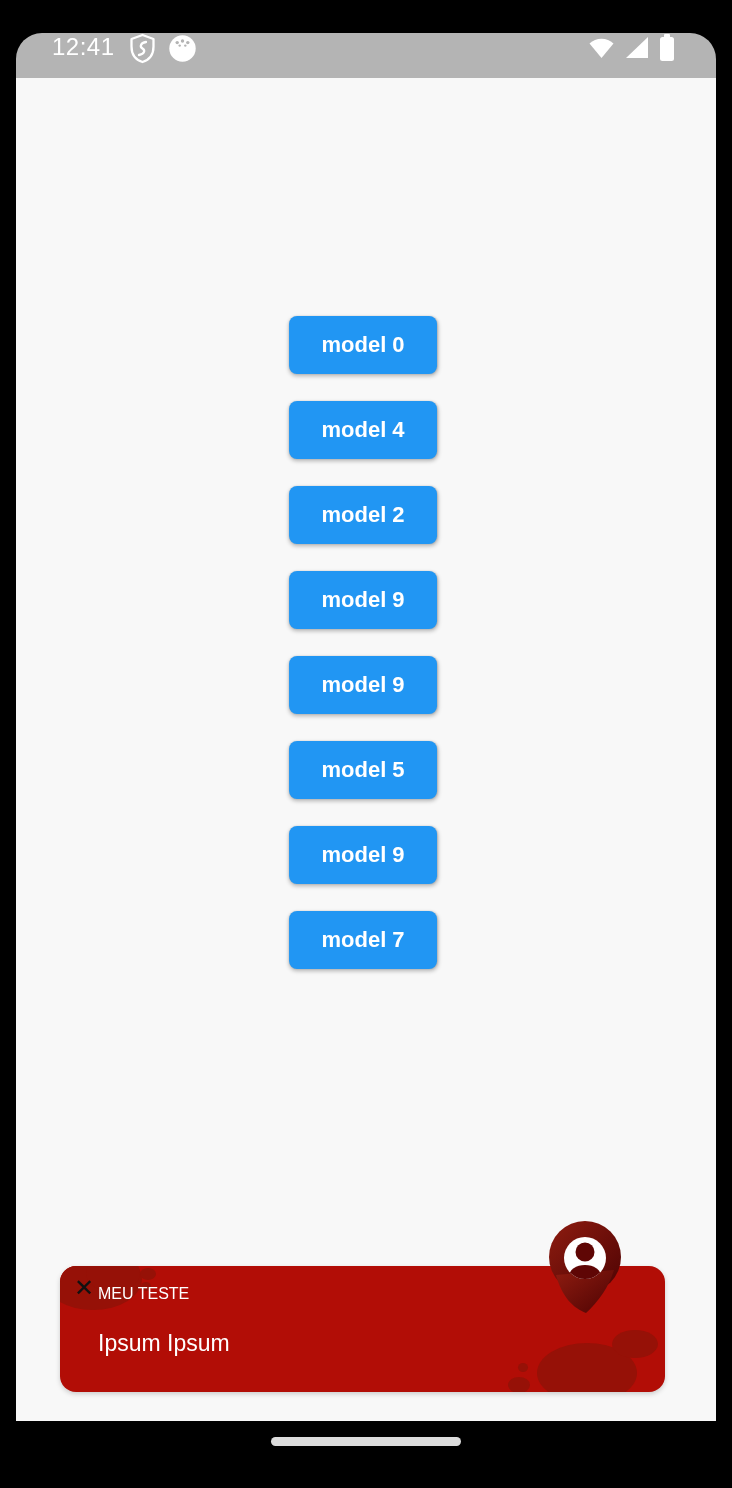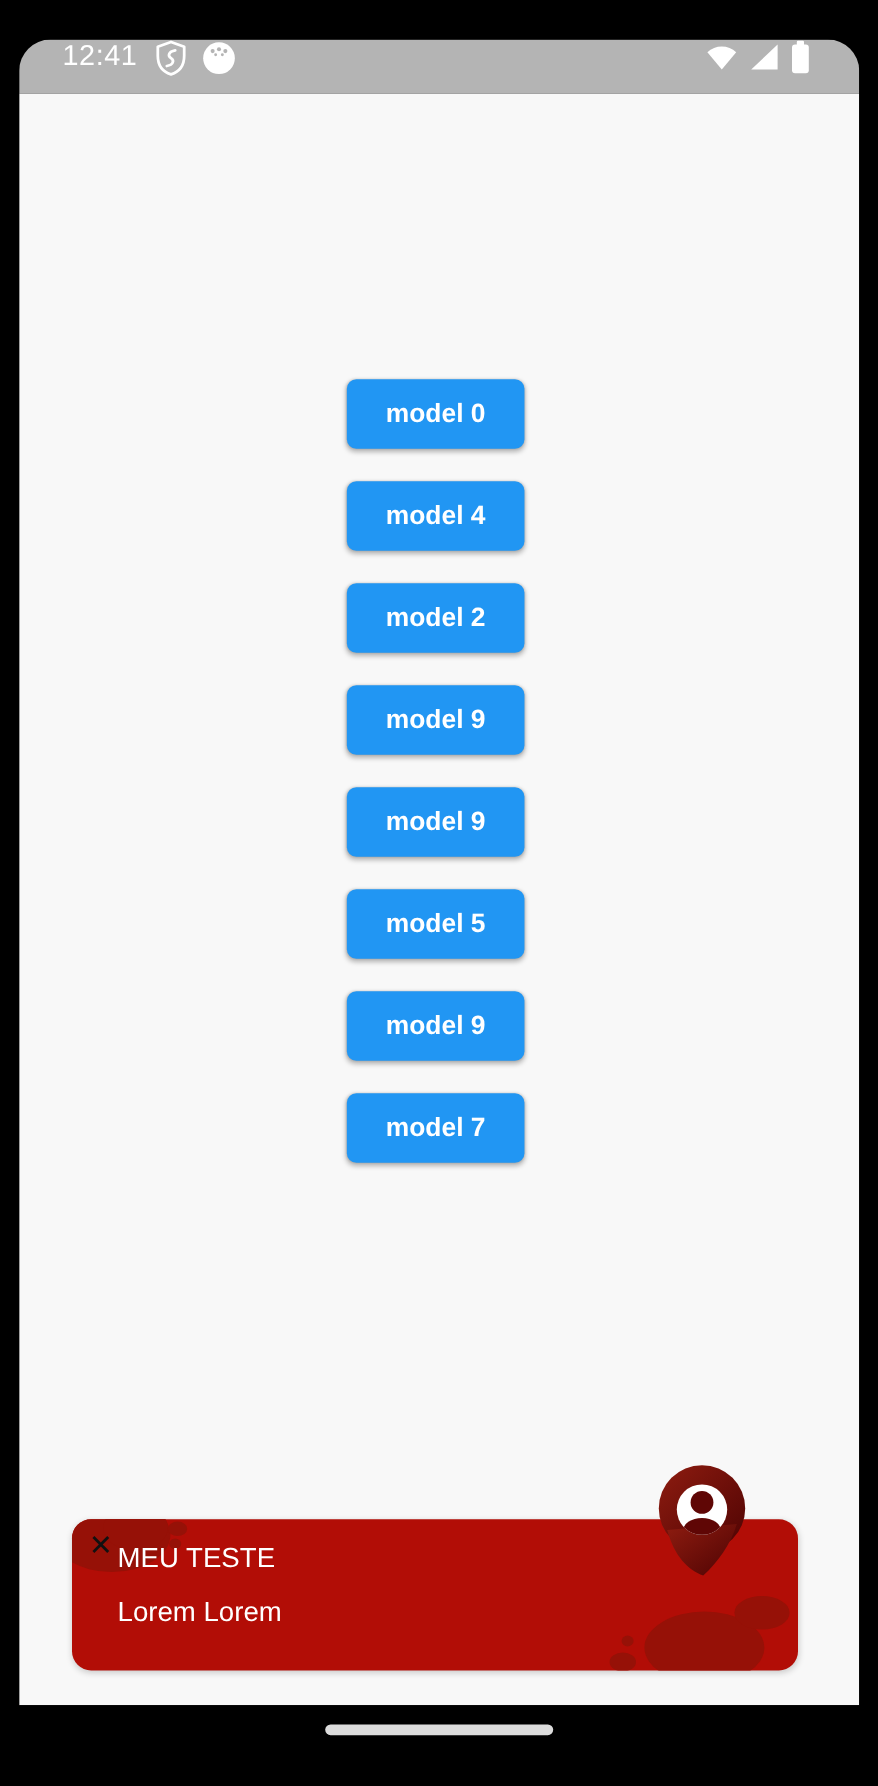--- a/index.html
+++ b/index.html
@@ -122,21 +122,21 @@
     font-size: 24px;
     line-height: 28px;
     padding: 0;
     cursor: pointer;
     font-family: "DejaVu Sans", sans-serif;
   }
   .toast-title {
     position: absolute;
     left: 38px;
     top: 19px;
-    font-size: 23px;
+    font-size: 16px;
   }
   .toast-body {
     position: absolute;
     left: 38px;
     top: 64px;
     font-size: 23px;
   }
   
   .bubble {
     position: absolute;
@@ -228,21 +228,21 @@
         <span class="blob blob-tl-1"></span>
         <span class="blob blob-tl-2"></span>
         <span class="blob blob-tl-sm"></span>
         <span class="blob blob-tl-dot"></span>
         <span class="blob blob-br-1"></span>
         <span class="blob blob-br-2"></span>
         <span class="blob blob-br-sm"></span>
         <span class="blob blob-br-dot"></span>
         <button class="toast-close">✕</button>
         <div class="toast-title">MEU TESTE</div>
-        <div class="toast-body">Lorem Lorem</div>
+        <div class="toast-body">Ipsum Ipsum</div>
       </div>
 
       <svg class="bubble" width="74" height="96" viewBox="0 0 74 96">
         <defs>
           <linearGradient id="bubg" x1="0" y1="0" x2="1" y2="1">
             <stop offset="0" stop-color="#8e1c10"></stop>
             <stop offset="1" stop-color="#4e0303"></stop>
           </linearGradient>
           <clipPath id="wc">
               <circle cx="37" cy="38" r="21"></circle>

